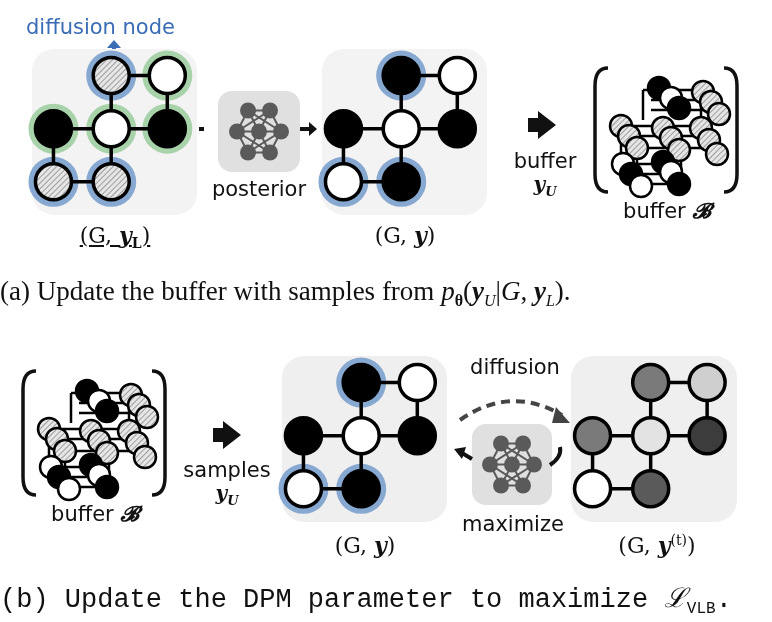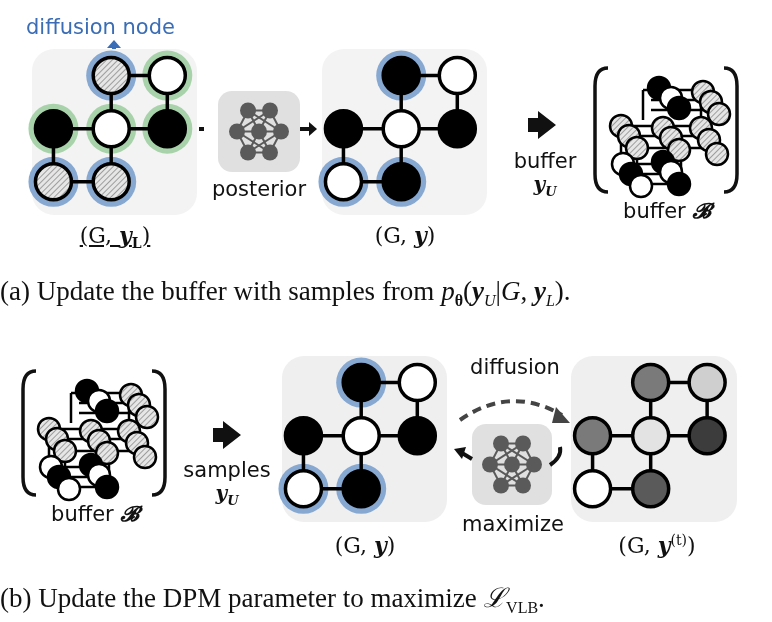--- a/index.html
+++ b/index.html
@@ -325,21 +325,21 @@
       <circle cx="21.580000000000002" cy="79.67999999999999" r="18" fill="#7a7a7a" stroke="#000" stroke-width="3.5"></circle>
       <circle cx="79.67999999999999" cy="79.67999999999999" r="18" fill="#e3e3e3" stroke="#000" stroke-width="3.5"></circle>
       <circle cx="136.12" cy="79.67999999999999" r="18" fill="#3c3c3c" stroke="#000" stroke-width="3.5"></circle>
       <circle cx="21.580000000000002" cy="132.8" r="18" fill="#ffffff" stroke="#000" stroke-width="3.5"></circle>
       <circle cx="79.67999999999999" cy="132.8" r="18" fill="#5a5a5a" stroke="#000" stroke-width="3.5"></circle>
     </svg>
   <div class="math" style="left:582px; top:532px; width:150px;">
     <span>(G, </span><b>y</b><sup style="font-size:14px;">(t)</sup><span>)</span>
   </div>
 
-  <div class="caption" style="top:578px;">
+  <div class="caption" style="top:578px;font-family:Liberation Mono, monospace;">
     <span>(b) Update the DPM parameter to maximize </span><i>ℒ</i><sub style="font-size:16px;">VLB</sub><span>.</span>
   </div>
 </div>
 
 <svg width="0" height="0" style="position:absolute">
     <defs>
       <pattern id="hatch" patternUnits="userSpaceOnUse" width="4" height="4" patternTransform="rotate(45)">
         <rect width="4" height="4" fill="#e6e6e6"></rect>
         <line x1="0" y1="0" x2="0" y2="4" stroke="#8a8a8a" stroke-width="1.6"></line>
       </pattern>

